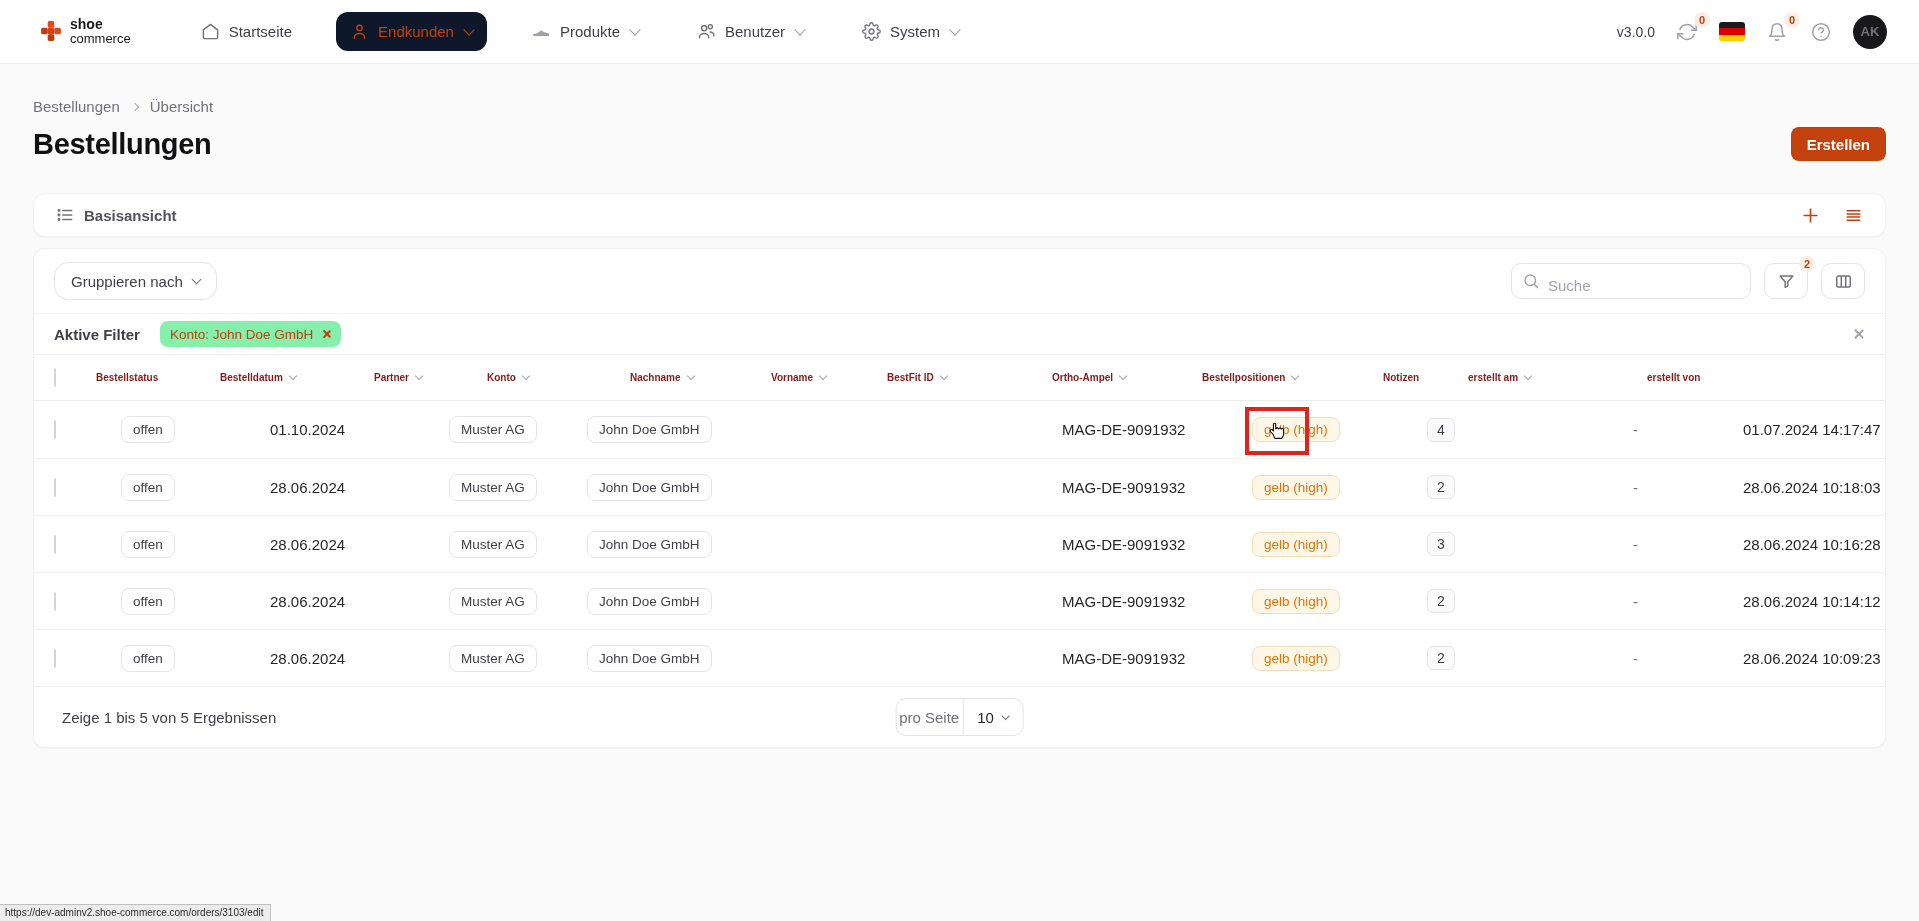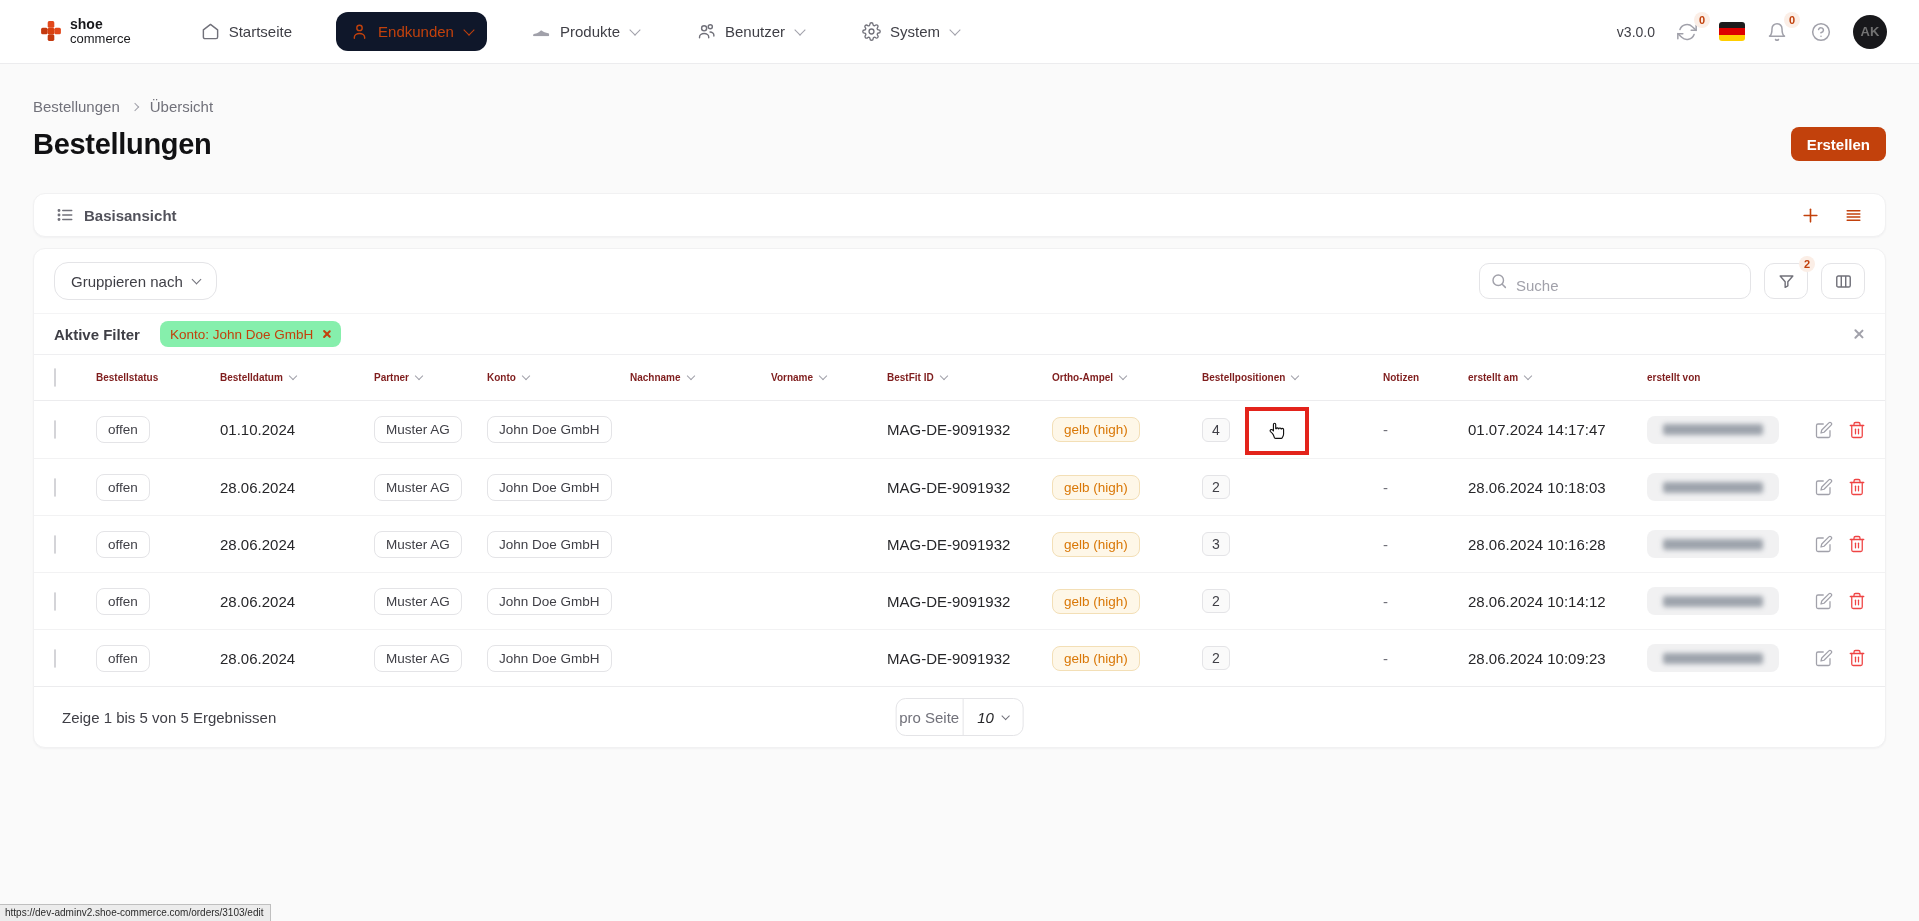--- a/index.html
+++ b/index.html
@@ -42,61 +42,61 @@
   .view-card{margin-top:32px;height:44px;background:#fff;border:1px solid #f1f1f2;border-radius:12px;box-shadow:0 1px 2px rgba(16,24,40,.04);display:flex;align-items:center;padding:0 22px;}
   .view-tab{display:flex;align-items:center;gap:10px;font-size:15px;font-weight:600;color:#52525b;cursor:pointer;}
   .view-card-right{margin-left:auto;display:flex;align-items:center;gap:24px;}
   
   .table-card{margin-top:11px;background:#fff;border:1px solid #f1f1f2;border-radius:12px;box-shadow:0 1px 2px rgba(16,24,40,.04);}
   .toolbar{height:64px;display:flex;align-items:center;padding:0 20px;}
   .groupby{display:flex;align-items:center;gap:10px;height:38px;padding:0 16px;border:1px solid #e4e4e7;border-radius:14px;font-size:15px;color:#3f3f46;cursor:pointer;background:#fff;}
   .groupby .chev{color:#71717a;width:7px;height:7px;margin-top:-3px;}
   .toolbar-right{margin-left:auto;display:flex;align-items:center;gap:13px;}
   .search-wrap{position:relative;}
-  .search-input{width:272px;height:36px;border:1px solid #e4e4e7;border-radius:10px;padding:8px 10px 0 36px;font-size:15px;color:#27272a;font-family:inherit;outline:none;background:#fff;}
+  .search-input{width:240px;height:36px;border:1px solid #e4e4e7;border-radius:10px;padding:8px 10px 0 36px;font-size:15px;color:#27272a;font-family:inherit;outline:none;background:#fff;}
   .search-input::placeholder{color:#a1a1aa;}
   .search-icon{position:absolute;left:11px;top:9px;}
   .sq-btn{position:relative;width:44px;height:36px;border:1px solid #e4e4e7;border-radius:10px;background:#fff;display:flex;align-items:center;justify-content:center;cursor:pointer;}
   .sq-btn .count-bubble{top:-8px;right:-8px;}
   
   .filters-row{height:42px;border-top:1px solid #f4f4f5;border-bottom:1px solid #efeff1;display:flex;align-items:center;gap:12px;padding:0 20px;}
   .filters-label{font-size:15px;font-weight:600;color:#3f3f46;margin-right:8px;}
   .chip{display:flex;align-items:center;gap:8px;background:#86efac;color:#c2410c;font-size:13.5px;height:26px;padding:0 10px;border-radius:8px;cursor:pointer;white-space:nowrap;}
   .x-icon{position:relative;width:10px;height:10px;display:inline-block;cursor:pointer;}
   .x-icon::before,.x-icon::after{content:"";position:absolute;left:4.4px;top:0;width:1.6px;height:10px;background:currentColor;border-radius:1px;}
   .x-icon::before{transform:rotate(45deg);} .x-icon::after{transform:rotate(-45deg);}
   .filters-clear{margin-left:auto;color:#a1a1aa;width:12px;height:12px;}
   .filters-clear::before,.filters-clear::after{height:12px;left:5.3px;}
   
   .thead,.trow{display:grid;grid-template-columns:42px 124px 154px 113px 143px 141px 116px 165px 150px 181px 85px 179px 160px 1fr;padding:0 20px;align-items:center;}
   .thead{height:46px;border-bottom:1px solid #ececee;}
   .th{display:flex;align-items:center;gap:7px;font-size:10px;font-weight:600;color:#7f1d1d;cursor:pointer;white-space:nowrap;}
   .th .chev{width:6px;height:6px;border-width:1.5px;color:#a1a1aa;margin-top:-3px;}
   .tbody{position:relative;}
-  .trow{height:57px;font-size:15px;color:#27272a;cursor:pointer;}
+  .trow{height:57px;font-size:15px;color:#27272a;cursor:pointer;gap:25px;}
   .trow + .trow{border-top:1px solid #f2f2f3;}
   .checkbox{width:20px;height:20px;border:1.5px solid #d4d4d8;border-radius:6px;background:#fff;cursor:pointer;}
   .pill{display:inline-block;border:1px solid #e4e4e7;background:#fff;border-radius:8px;padding:5px 11px;font-size:13.5px;color:#3f3f46;white-space:nowrap;}
   .ampel{display:inline-block;background:#fef7e8;border:1px solid #f3dfb6;color:#d97706;border-radius:8px;padding:4px 11px;font-size:13.5px;white-space:nowrap;}
   .count-badge{display:inline-block;border:1px solid #e4e4e7;background:#fafafa;border-radius:6px;padding:3px 9px;font-size:14px;color:#3f3f46;}
   .dash{color:#71717a;}
   .redact{height:12px;border-radius:2px;background:#99a0a9;filter:blur(2.6px);opacity:.85;}
   .redact.w30{width:30px;} .redact.w40{width:40px;}
   .redact-pill{width:132px;height:28px;background:#f1f1f2;border-radius:8px;display:flex;align-items:center;justify-content:center;}
   .redact-pill .redact{width:100px;height:11px;background:#8f96a0;}
   .actions{display:flex;align-items:center;gap:15px;justify-content:flex-start;padding-left:8px;}
   .actions svg{cursor:pointer;}
   
   .cursor-box{position:absolute;left:1211px;top:6px;width:64px;height:48px;border:4px solid #e3231b;display:flex;align-items:center;justify-content:center;pointer-events:none;}
   
   .tfoot{height:61px;border-top:1px solid #ececee;display:flex;align-items:center;padding:0 28px;position:relative;}
   .results{font-size:15px;color:#3f3f46;}
   .per-page{position:absolute;left:50%;transform:translateX(-50%);display:flex;align-items:stretch;height:38px;border:1px solid #e4e4e7;border-radius:10px;overflow:hidden;background:#fff;}
   .per-page .seg1{display:flex;align-items:center;padding:0 3px;font-size:15px;color:#71717a;border-right:1px solid #e4e4e7;}
-  .per-page .seg2{display:flex;align-items:center;gap:9px;padding:0 14px;font-size:15px;color:#27272a;cursor:pointer;font-style:italic;}
+  .per-page .seg2{display:flex;align-items:center;gap:9px;padding:0 14px;font-size:15px;color:#27272a;cursor:pointer;}
   .per-page .chev{width:6px;height:6px;border-width:1.6px;color:#71717a;margin-top:-3px;}
   
   .statusbar{position:fixed;left:0;bottom:0;background:#ececec;border:1px solid #bfbfbf;border-left:none;border-bottom:none;font-size:10px;color:#2b2b2b;padding:2px 7px 3px 5px;font-family:"Liberation Sans",sans-serif;}
   svg{display:block;}
 </style>
 </head>
 <body>
 
 <div class="topbar">
   <div class="logo">

